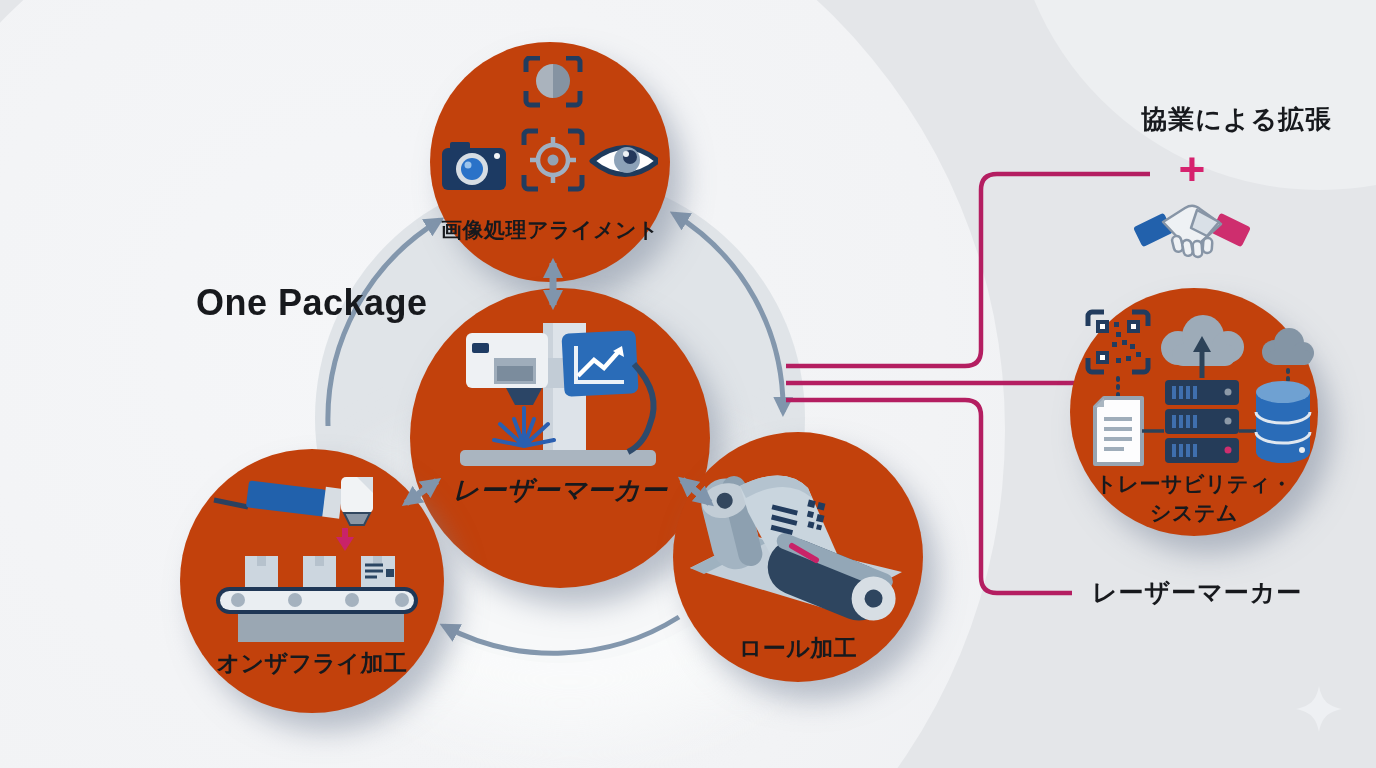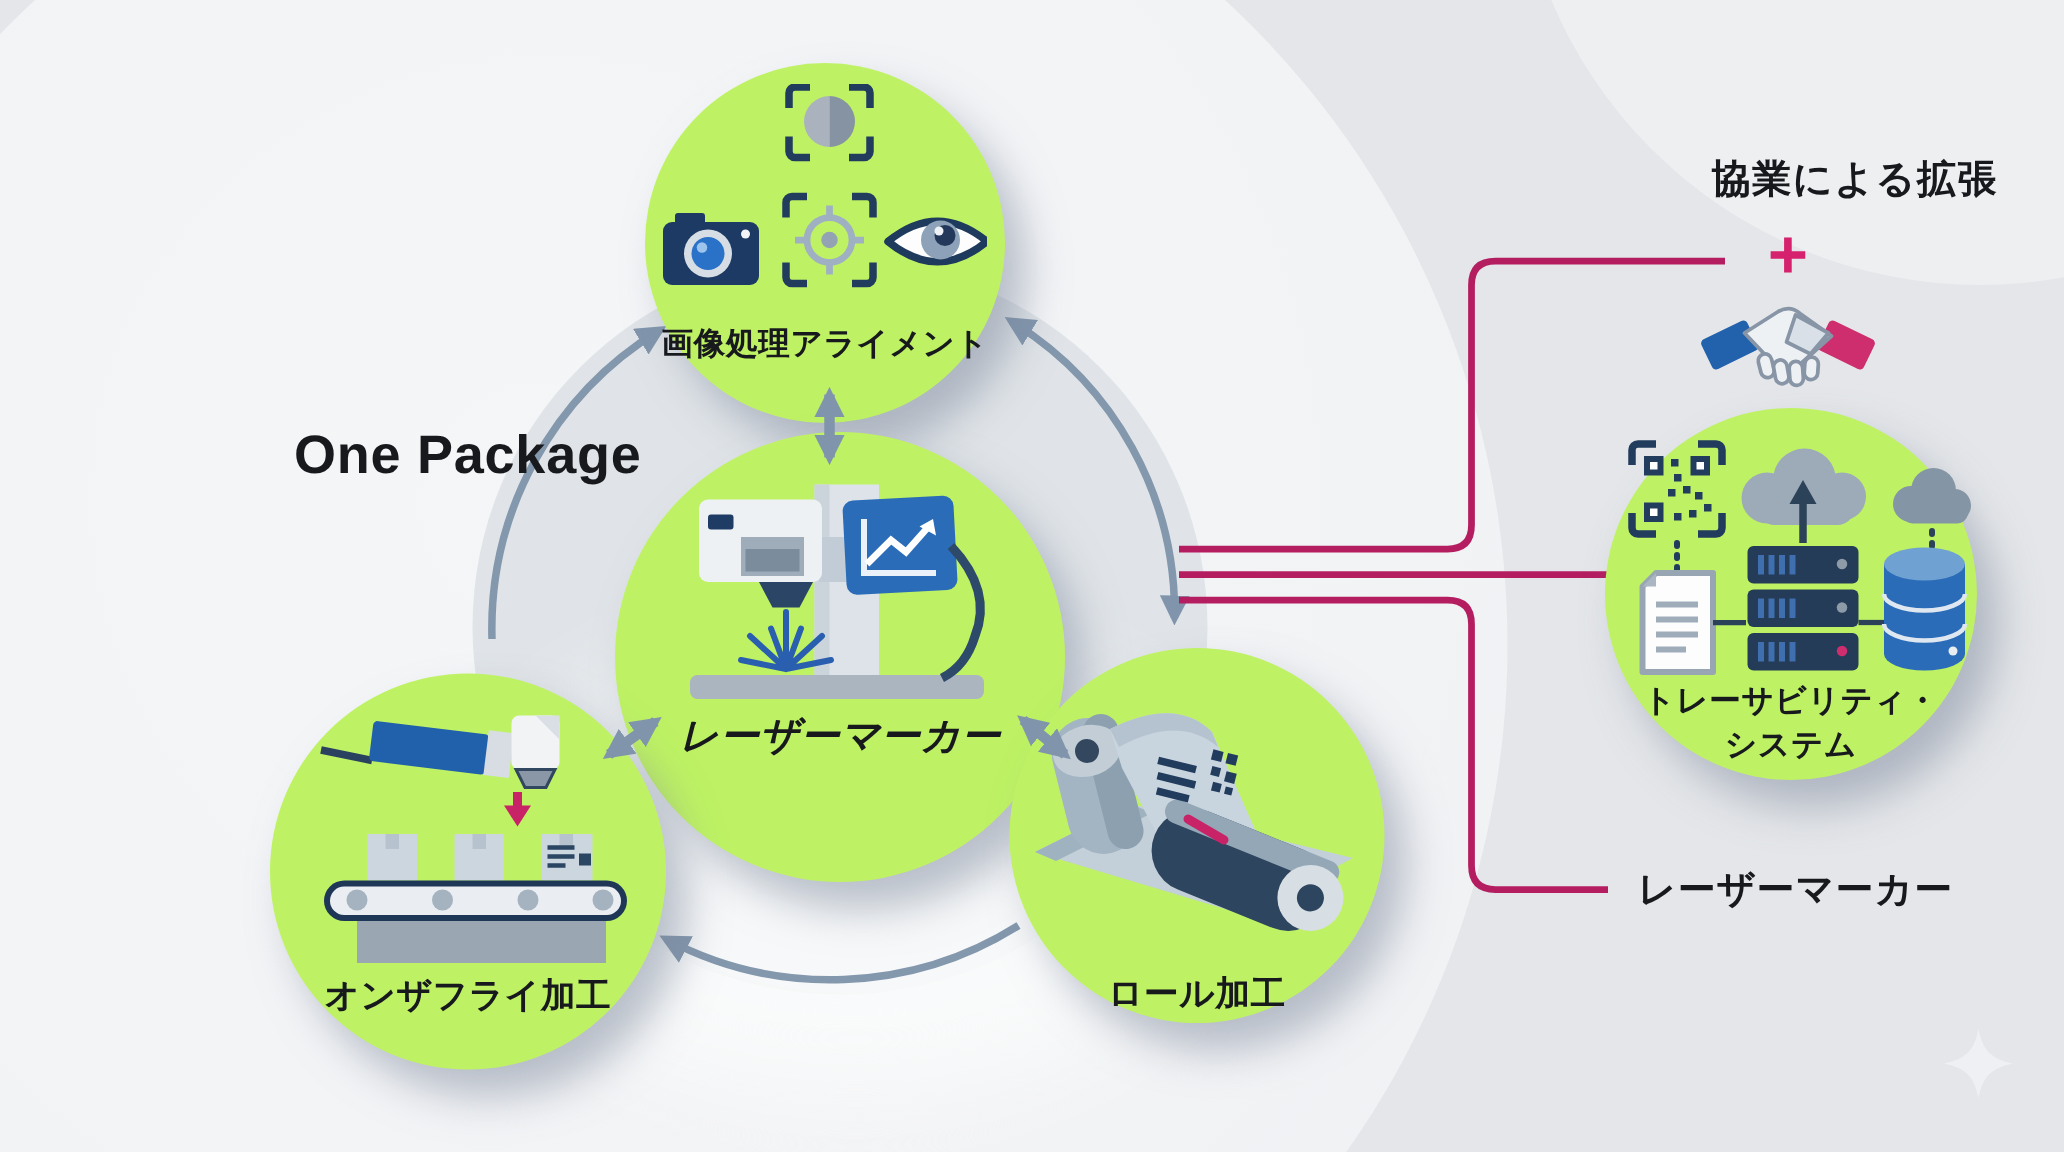--- a/index.html
+++ b/index.html
@@ -12,30 +12,30 @@
   .bg-circle{position:absolute;border-radius:50%;}
   #bg-left{left:-165px;top:-155px;width:1170px;height:1170px;
     background:radial-gradient(circle at 45% 42%, #f5f6f8 0%, #f2f3f5 62%, #edeff2 100%);}
   #bg-topright{left:1010px;top:-430px;width:620px;height:620px;background:#edeff1;}
   #bg-hub{left:315px;top:173px;width:490px;height:490px;background:#e0e4e8;}
   #bg-glow{left:330px;top:430px;width:480px;height:300px;background:rgba(250,251,252,.85);
     border-radius:50%;filter:blur(34px);}
   svg.layer{position:absolute;left:0;top:0;}
   #underlay{z-index:2;}
   #overlay{z-index:4;}
-  .node{position:absolute;background:#bef264;border-radius:50%;z-index:3;
+  .node{position:absolute;background:#c2410c;border-radius:50%;z-index:3;
     box-shadow:14px 18px 28px rgba(123,135,155,.5);}
   .node svg{position:absolute;}
   .node-label{position:absolute;left:0;width:100%;text-align:center;font-weight:bold;
     letter-spacing:.5px;line-height:1.15;}
   #node-top .node-label{top:176px;font-size:21px;}
   #node-center .l1{top:188px;font-size:26px;}
   #node-center .l2{top:221px;font-size:26px;}
   #node-bl .node-label{top:201px;font-size:23px;}
-  #node-br .node-label{top:217px;font-size:23px;}
+  #node-br .node-label{top:203px;font-size:23px;}
   #node-right .l1{top:184px;font-size:21px;}
   #node-right .l2{top:213px;font-size:21px;}
   .callout{position:absolute;font-weight:bold;z-index:5;}
   #one-package{left:196px;top:282px;font-size:36px;letter-spacing:.5px;}
   #collab-label{left:1052px;top:102px;width:280px;text-align:right;font-size:26px;letter-spacing:1px;}
   #seamless-label{left:1092px;top:576px;font-size:25px;letter-spacing:1px;}
   #plus-sign{left:1170px;top:142px;width:44px;text-align:center;
     font-size:46px;font-weight:bold;color:#d6226e;z-index:5;}
   #handshake{position:absolute;left:1133px;top:186px;z-index:5;}
 </style>
@@ -195,21 +195,21 @@
           <rect x="128" y="48" width="7" height="7" fill="#223c5e"></rect>
           <rect x="121" y="57" width="6" height="6" fill="#223c5e"></rect>
           <rect x="130" y="58" width="5" height="5" fill="#223c5e"></rect>
         </g>
         <path d="M104 86 L128 100" stroke="#c92368" stroke-width="6" stroke-linecap="round"></path>
       </g>
     </svg>
     <div class="node-label">ロール加工</div>
   </div>
 
-  <div class="node" id="node-right" style="left:1070px;top:272px;width:248px;height:248px;">
+  <div class="node" id="node-right" style="left:1070px;top:288px;width:248px;height:248px;">
     <svg width="240" height="178" viewBox="0 0 240 178" style="left:6px;top:12px;">
       <g>
         <path d="M12 26 V16 a4 4 0 0 1 4 -4 H28 M56 12 h12 a4 4 0 0 1 4 4 V26 M72 58 v10 a4 4 0 0 1 -4 4 H56 M28 72 H16 a4 4 0 0 1 -4 -4 V58" fill="none" stroke="#223c5e" stroke-width="5"></path>
         <g fill="#223c5e">
           <rect x="20" y="20" width="13" height="13"></rect>
             <rect x="51" y="20" width="13" height="13"></rect>
           <rect x="20" y="51" width="13" height="13"></rect>
           <rect x="24" y="24" width="5" height="5" fill="#fff"></rect>
             <rect x="55" y="24" width="5" height="5" fill="#fff"></rect>
           <rect x="24" y="55" width="5" height="5" fill="#fff"></rect>

